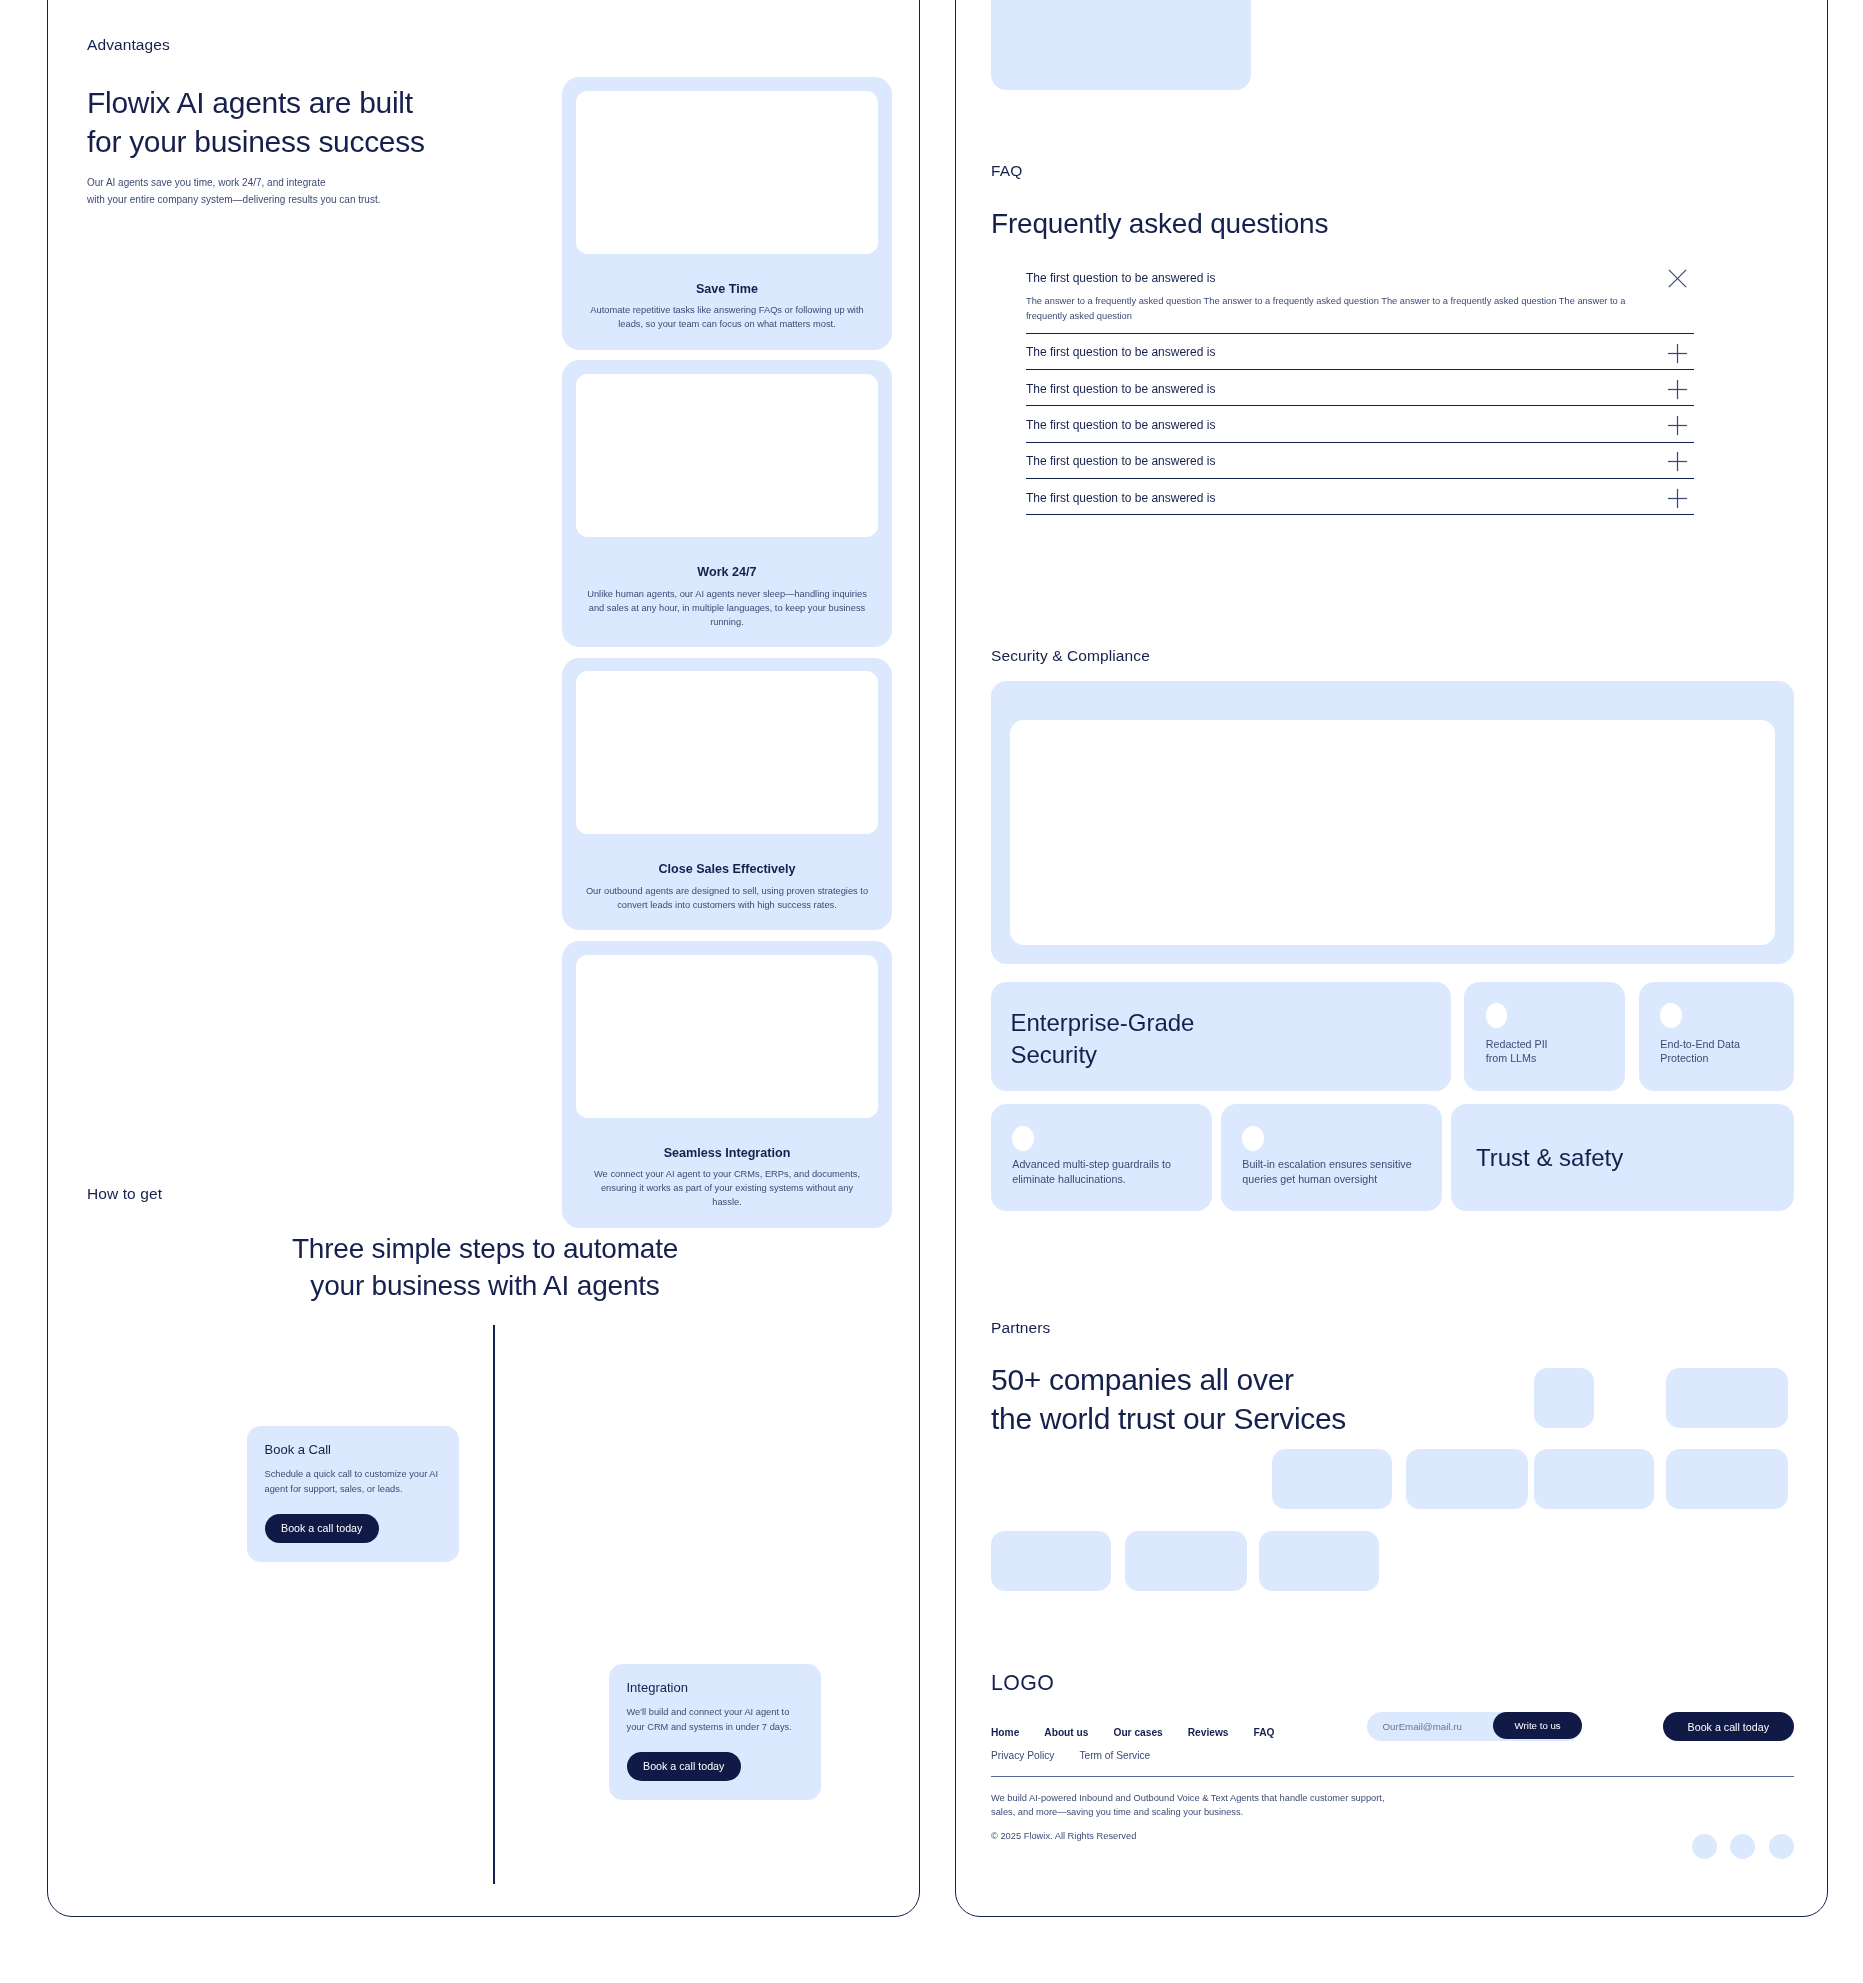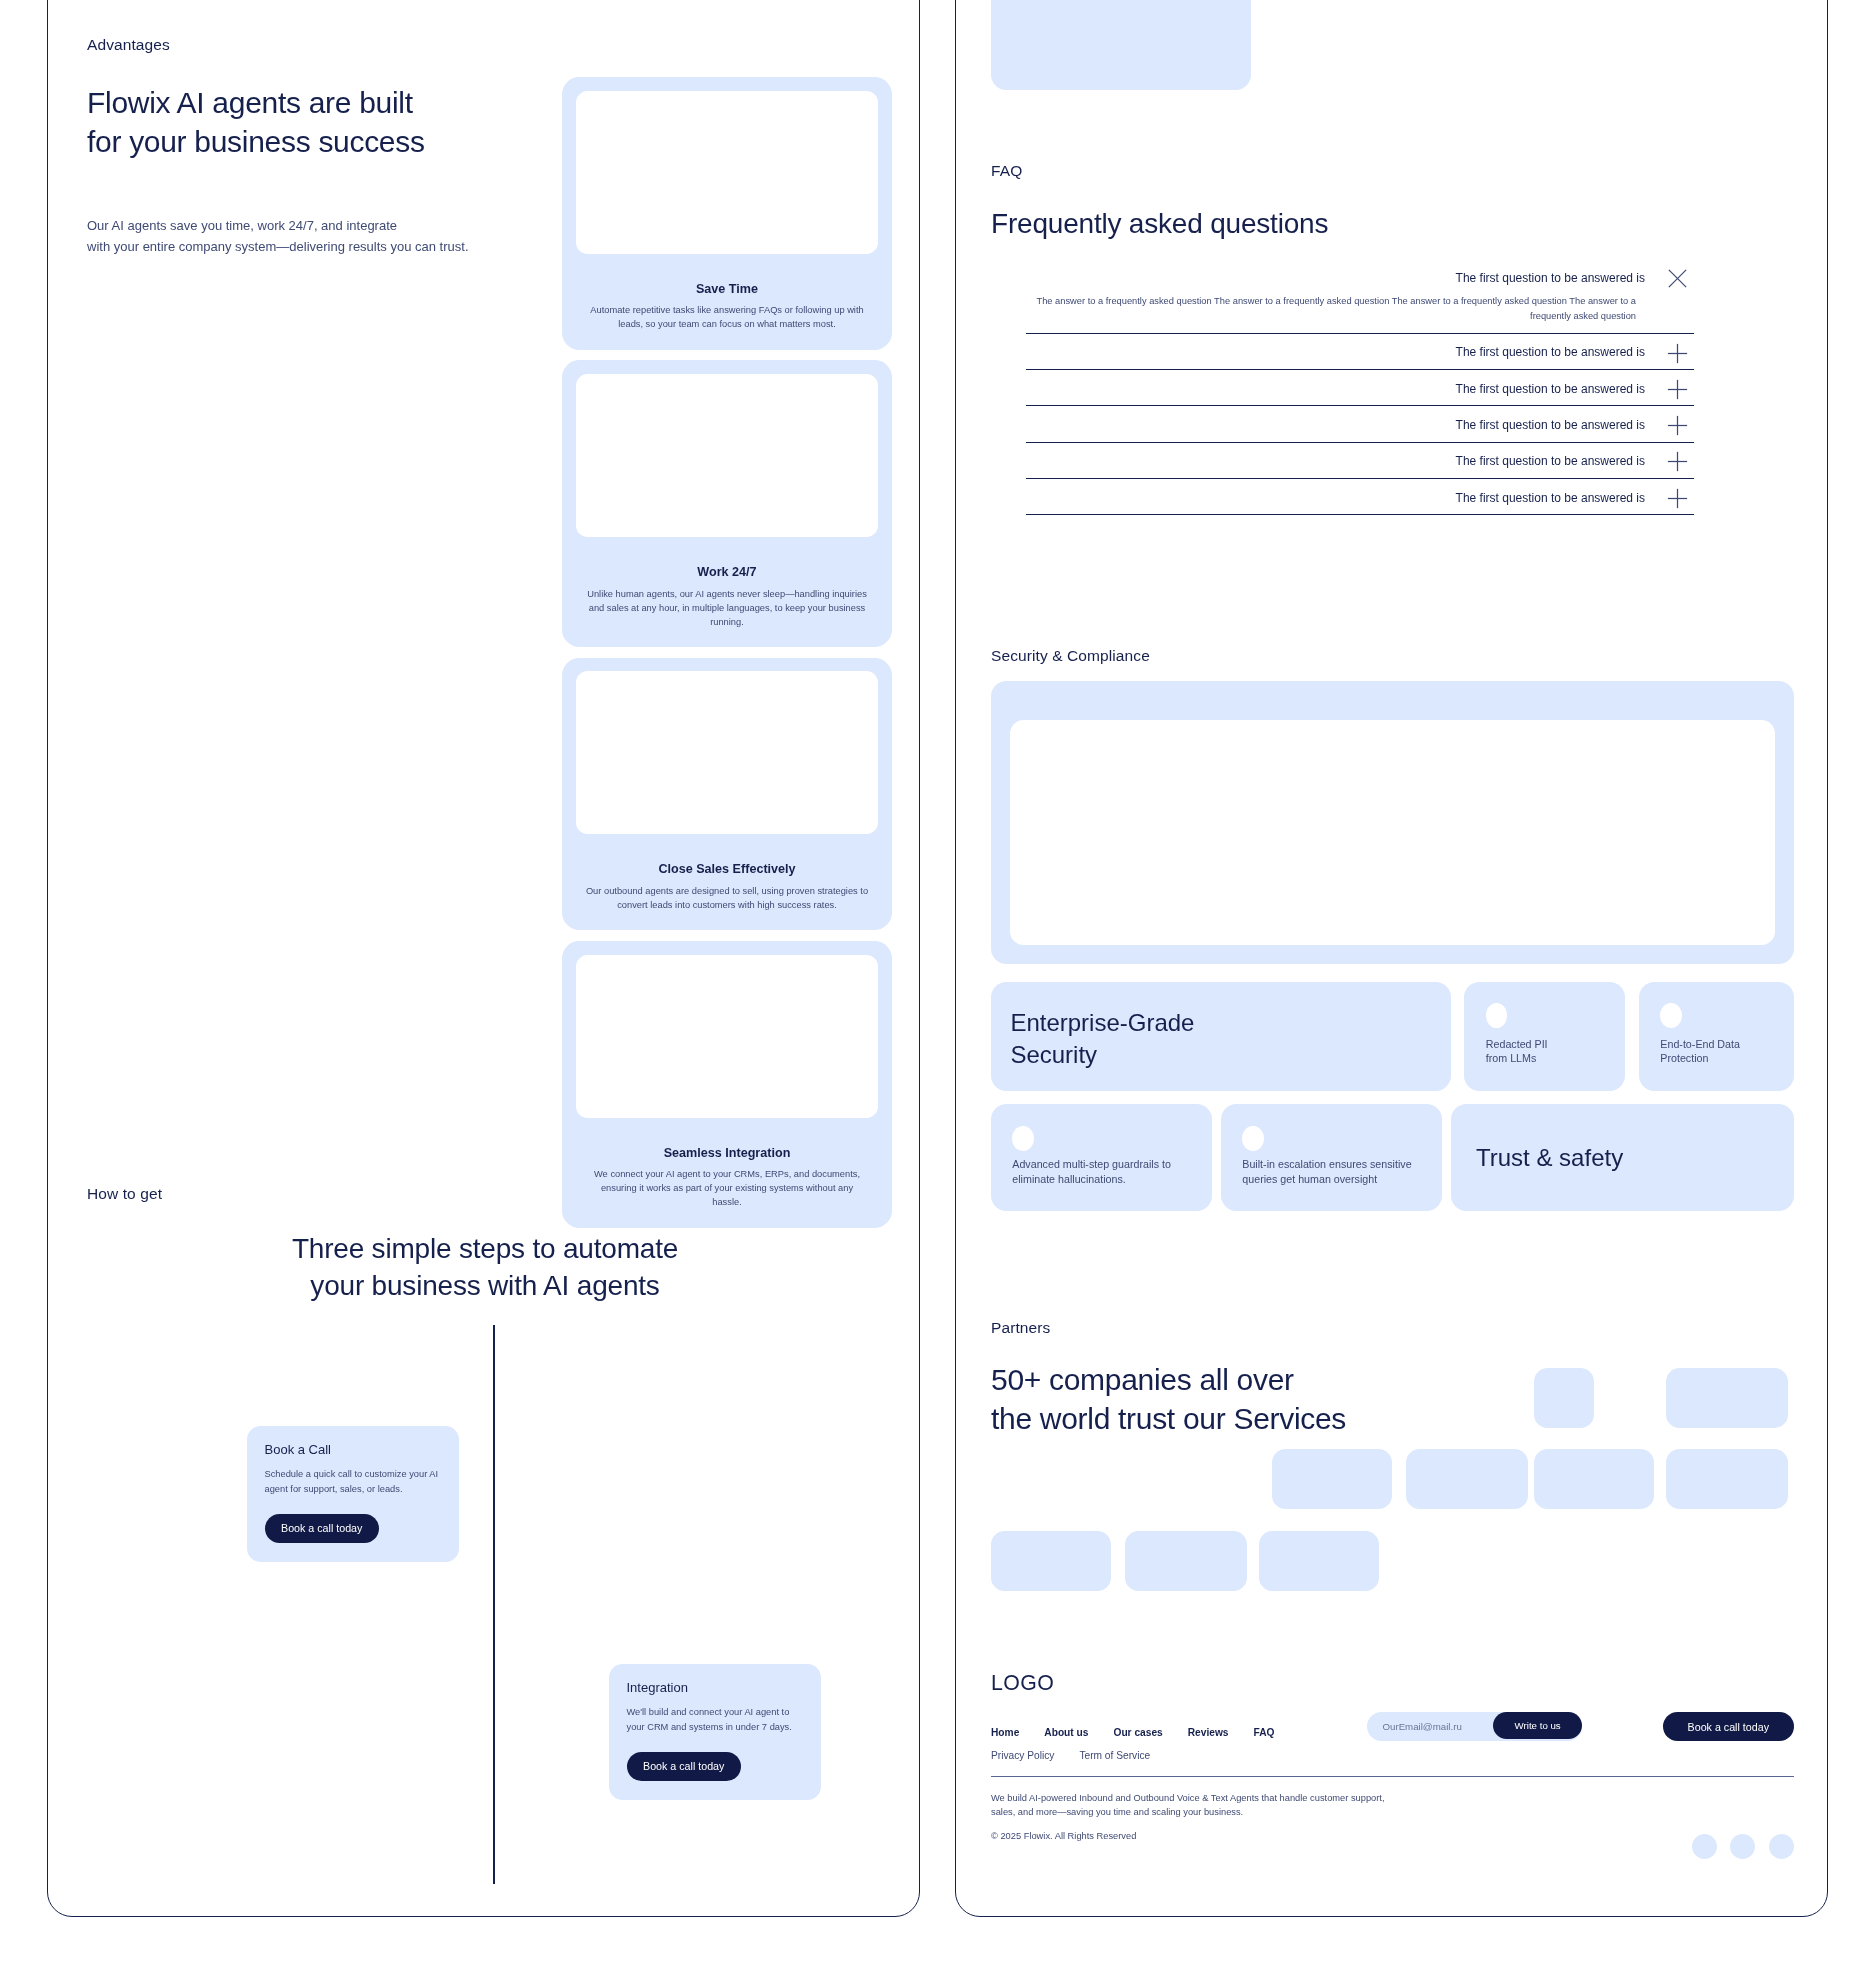--- a/index.html
+++ b/index.html
@@ -38,21 +38,21 @@
   .h2{
     font-size:28px;
     line-height:1.32;
     font-weight:400;
     letter-spacing:-0.2px;
   }
 
   
   .adv-eyebrow{ position:absolute; left:39px; top:68px; }
   .adv-title{ position:absolute; left:39px; top:115px; width:408px;}
-  .adv-sub{ position:absolute; left:39px; top:207px; width:388px; font-size:13px; line-height:1.65; color:#3f4a74;margin-top:40px;}
+  .adv-sub{ position:absolute; left:39px; top:207px; width:388px; font-size:10px; line-height:1.65; color:#3f4a74;}
 
   .adv-cards{ position:absolute; left:514px; top:109px; width:330px;}
   .adv-card{
     background:#dce8fd;
     border-radius:17.5px;
     padding:13.6px 13.6px 17.5px;
     margin-bottom:10.7px;
   }
   .adv-card .thumb{
     background:#ffffff;
@@ -108,21 +108,21 @@
 
   
   .top-block{
     position:absolute; left:35px; top:-58px;
     width:260px; height:180px;
     background:#dce8fd; border-radius:15.5px;
   }
 
   .faq-eyebrow{ position:absolute; left:35px; top:194px; }
   .faq-title{ position:absolute; left:35px; top:238px; }
-  .faq-list{ position:absolute; left:70px; top:291px; width:668px;text-align:right; }
+  .faq-list{ position:absolute; left:70px; top:291px; width:668px; }
   .faq-item{ border-bottom:1.3px solid #16204d; padding:11.6px 0 9.7px; position:relative; }
   .faq-q{ font-size:12px; color:#16204d; padding-right:49px; }
   .faq-a{ font-size:9.3px; line-height:1.55; color:#3f4a74; margin-top:9.7px; padding-right:58px; }
   .faq-ic{ position:absolute; right:3.9px; top:6.8px; width:25px; height:25px; }
   .faq-ic svg{ width:25px; height:25px; stroke:#3f4a74; stroke-width:1.3; fill:none; }
 
   .sec-eyebrow{ position:absolute; left:35px; top:679px; }
   .sec-grid{ position:absolute; left:35px; top:713px; width:803px; }
   .tile{ background:#dce8fd; border-radius:15.5px; position:relative; }
   .dot{

